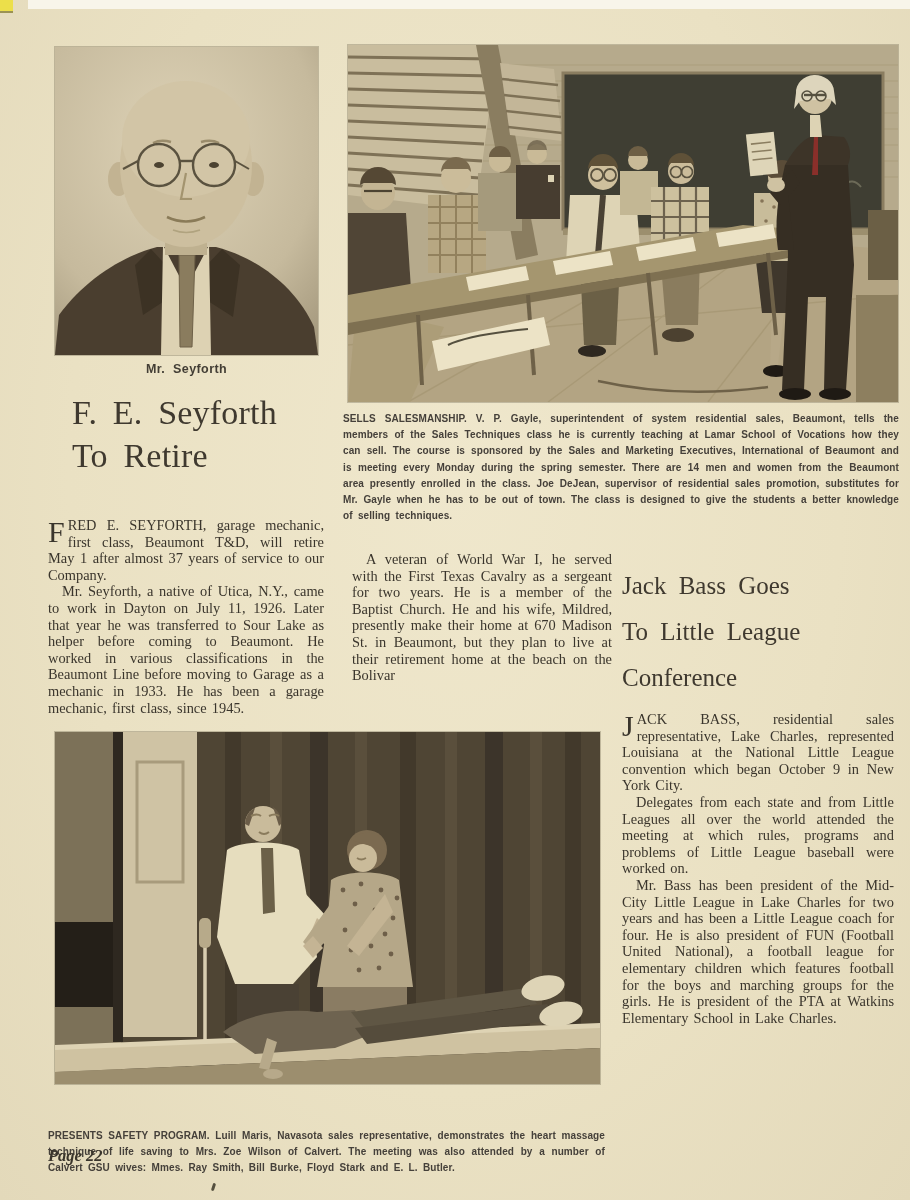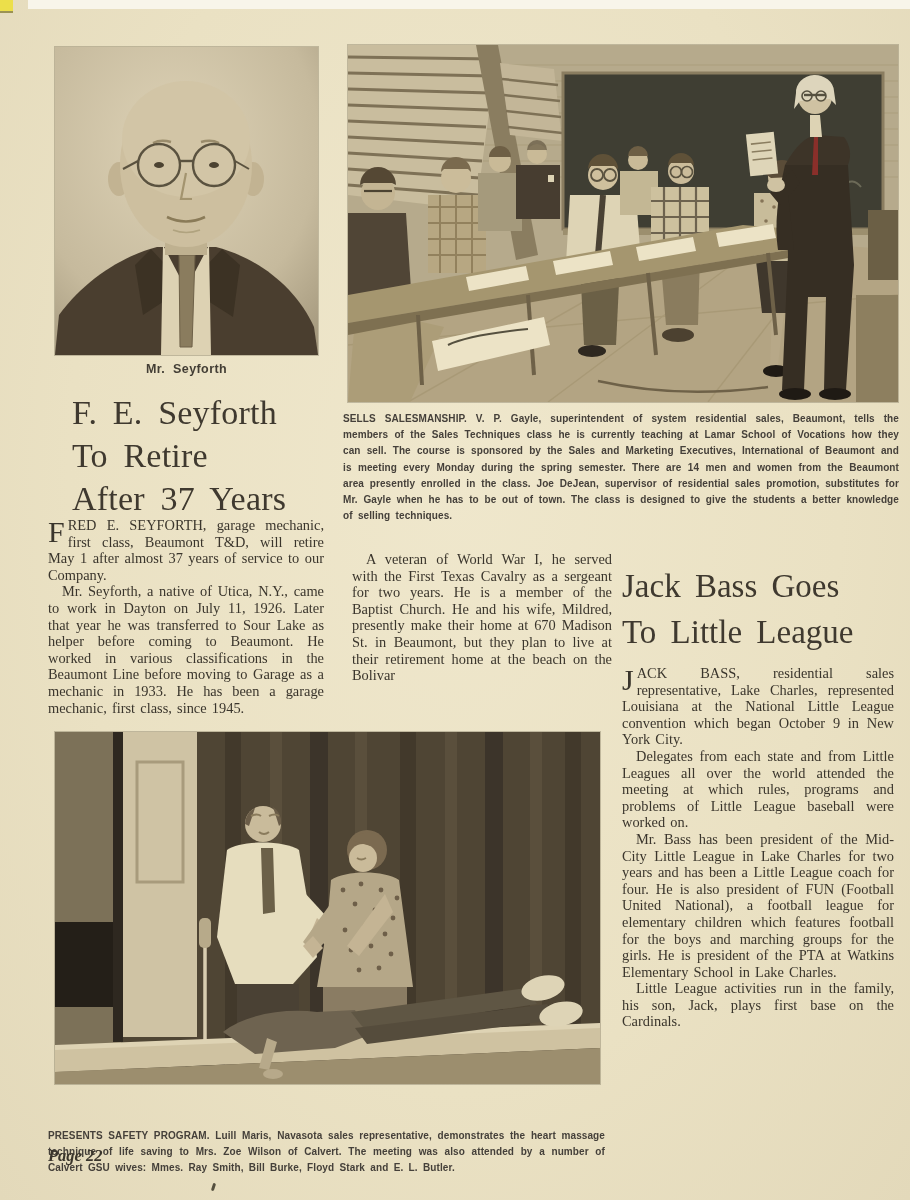--- a/index.html
+++ b/index.html
@@ -22,21 +22,21 @@
 
   .bodytext{font-size:14.4px;line-height:16.6px;color:#3a352c;text-align:justify;word-spacing:1.6px;}
   .bodytext p{margin:0;}
   .bodytext p.indent{text-indent:14px;}
   .col1{position:absolute;left:48px;top:517px;width:276px;}
   .col2{position:absolute;left:352px;top:551px;width:260px;}
   .col3{position:absolute;left:622px;top:551px;width:272px;}
 
   .dropcap{float:left;font-size:30px;line-height:27px;padding:1px 3px 0 0;color:#3a352c;}
 
-  .h2{font-size:33px;line-height:46px;color:#3f392f;word-spacing:6px;margin:12px 0 10px 0;}
+  .h2{font-size:25px;line-height:46px;color:#3f392f;word-spacing:6px;margin:12px 0 10px 0;}
 
   .caption{position:absolute;font-family:"Liberation Sans",sans-serif;font-weight:bold;
      font-size:10px;line-height:16.2px;color:#45403a;text-align:justify;word-spacing:2.4px;letter-spacing:.1px;}
   .classroom-caption{left:343px;top:411px;width:556px;}
   .safety-caption{left:48px;top:1128px;width:557px;}
 
   .classroom{left:348px;top:45px;width:550px;height:357px;}
   .safety{left:55px;top:732px;width:545px;height:352px;}
 
   .footer{position:absolute;top:1146px;font-size:16.5px;font-weight:bold;font-style:italic;color:#3a352c;}
@@ -91,21 +91,20 @@
         <path d="M112,170 Q131,179 150,170" stroke="#8a7b58" stroke-width="2.6" fill="none"></path>
         <path d="M118,183 Q131,188 145,183" stroke="#b0a37f" stroke-width="1.6" fill="none"></path>
       </g>
     </svg>
   </div>
   <div class="portrait-caption">Mr. Seyforth</div>
 
   <div class="h1">
     <div>F. E. Seyforth</div>
     <div>To Retire</div>
-    <div>After 37 Years</div>
   </div>
 
   <div class="bodytext col1">
     <p><span class="dropcap">F</span><span>RED E. SEYFORTH, garage mechanic, first class, Beaumont T&amp;D, will retire May 1 after almost 37 years of service to our Company.</span></p>
     <p class="indent">Mr. Seyforth, a native of Utica, N.Y., came to work in Dayton on July 11, 1926. Later that year he was transferred to Sour Lake as helper before coming to Beaumont. He worked in various classifications in the Beaumont Line before moving to Garage as a mechanic in 1933. He has been a garage mechanic, first class, since 1945.</p>
   </div>
 
   <div class="photo classroom">
     <svg viewBox="0 0 550 357" width="550" height="357">
       <rect width="550" height="357" fill="#b6aa8c"></rect>
@@ -290,25 +289,25 @@
   <div class="caption classroom-caption">SELLS SALESMANSHIP.  V. P. Gayle, superintendent of system residential sales, Beaumont, tells the members of the Sales Techniques class he is currently teaching at Lamar School of Vocations how they can sell.  The course is sponsored by the Sales and Marketing Executives, International of Beaumont and is meeting every Monday during the spring semester.  There are 14 men and women from the Beaumont area presently enrolled in the class.  Joe DeJean, supervisor of residential sales promotion, substitutes for Mr. Gayle when he has to be out of town.  The class is designed to give the students a better knowledge of selling techniques.</div>
 
   <div class="bodytext col2">
     <p class="indent">A veteran of World War I, he served with the First Texas Cavalry as a sergeant for two years. He is a member of the Baptist Church. He and his wife, Mildred, presently make their home at 670 Madison St. in Beaumont, but they plan to live at their retirement home at the beach on the Bolivar</p>
   </div>
 
   <div class="bodytext col3">
     <div class="h2">
       <div>Jack Bass Goes</div>
       <div>To Little League</div>
+      <div>Conference</div>
     </div>
     <p><span class="dropcap">J</span><span>ACK BASS, residential sales representative, Lake Charles, represented Louisiana at the National Little League convention which began October 9 in New York City.</span></p>
     <p class="indent">Delegates from each state and from Little Leagues all over the world attended the meeting at which rules, programs and problems of Little League baseball were worked on.</p>
     <p class="indent">Mr. Bass has been president of the Mid-City Little League in Lake Charles for two years and has been a Little League coach for four. He is also president of FUN (Football United National), a football league for elementary children which features football for the boys and marching groups for the girls. He is president of the PTA at Watkins Elementary School in Lake Charles.</p>
-    <p class="indent">Little League activities run in the family, his son, Jack, plays first base on the Cardinals.</p>
   </div>
 
   <div class="photo safety">
     <svg viewBox="0 0 545 352" width="545" height="352">
       <rect width="545" height="352" fill="#4f4534"></rect>
       <g>
         <rect x="170" y="0" width="16" height="320" fill="#42392b"></rect>
           <rect x="215" y="0" width="12" height="320" fill="#5a4f3c"></rect>
         <rect x="255" y="0" width="18" height="320" fill="#3c342a"></rect>
           <rect x="300" y="0" width="12" height="320" fill="#5a4f3c"></rect>

